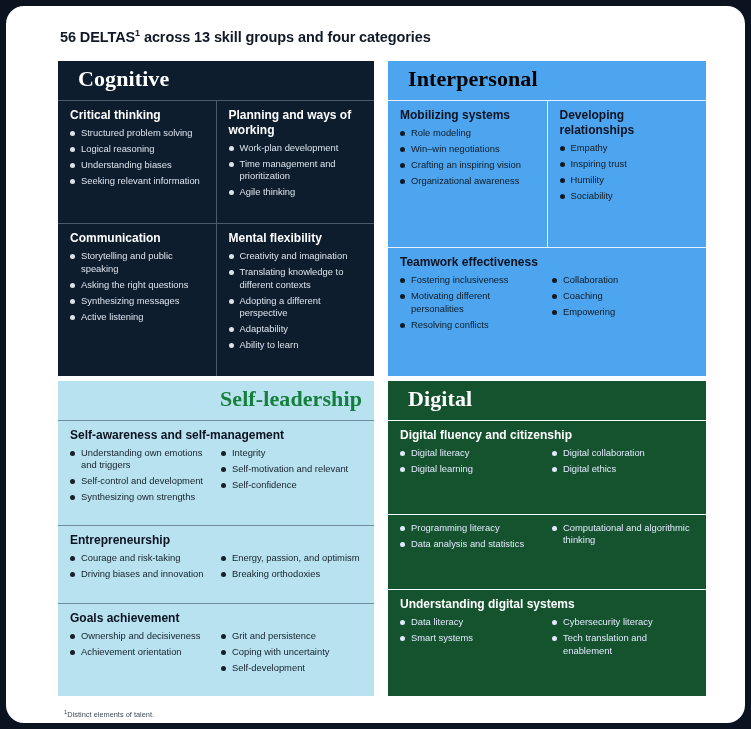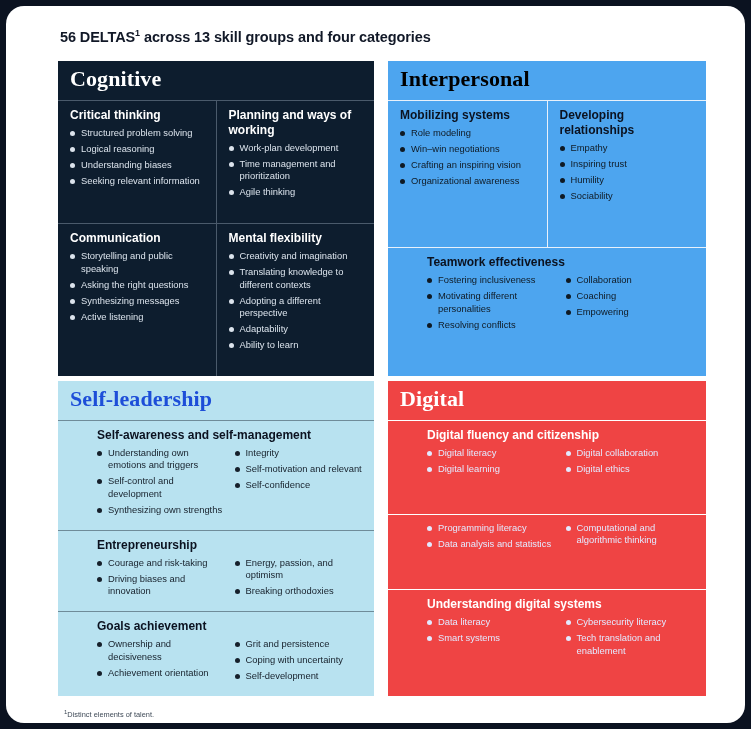--- a/index.html
+++ b/index.html
@@ -39,32 +39,33 @@
 
   .panel { display: flex; flex-direction: column; overflow: hidden; }
 
   .panel-title {
     font-family: "Liberation Serif", serif;
     font-size: 22px;
     font-weight: bold;
     padding: 6px 12px 8px 12px;
     line-height: 1.12;
     letter-spacing: 0.1px;
+    margin-left: 8px;
   }
   .panel-body { flex: 1; display: flex; flex-direction: column; }
 
   .band { display: flex; flex: 1 1 auto; }
   .band.single { display: block; }
 
   .cell {
     flex: 1 1 0;
     padding: 7px 10px 6px 12px;
     min-width: 0;
   }
-  .cell.single-wide { padding: 7px 10px 6px 12px; margin-left: 27px; }
+  .cell.single-wide { padding: 7px 10px 6px 12px; }
 
   .grp-title {
     font-size: 12px;
     font-weight: bold;
     margin-bottom: 4px;
     line-height: 1.25;
   }
   ul.items { list-style: none; }
   ul.items li {
     font-size: 9.4px;
@@ -96,27 +97,27 @@
   
   .p-interpersonal { background: #4da5ef; color: #0f1a24; }
   .p-interpersonal .panel-title { color: #000000; }
   .p-interpersonal .grp-title { color: #0b1220; }
   .p-interpersonal .panel-body { border-top: 1px solid #e8f1fb; }
   .p-interpersonal .band + .band { border-top: 1px solid #e8f1fb; }
   .p-interpersonal .cell + .cell { border-left: 1px solid #e8f1fb; }
 
   
   .p-selfleadership { background: #b8e2f0; color: #16202b; }
-  .p-selfleadership .panel-title { color: #1d4ed8; }
+  .p-selfleadership .panel-title { color: #15803d; text-align: right; }
   .p-selfleadership .grp-title { color: #0b1220; }
   .p-selfleadership .panel-body { border-top: 1px solid #6f8c99; }
   .p-selfleadership .band + .band { border-top: 1px solid #6f8c99; }
 
   
-  .p-digital { background: #ef4444; color: #e3e9ff; }
+  .p-digital { background: #14532d; color: #e3e9ff; }
   .p-digital .panel-title { color: #ffffff; }
   .p-digital .grp-title { color: #ffffff; }
   .p-digital .panel-body { border-top: 1px solid #ffffff; }
   .p-digital .band + .band { border-top: 1px solid #ffffff; }
 
   .footnote {
     position: absolute;
     left: 58px; top: 703px;
     font-size: 7.4px;
     color: #3f4a57;

